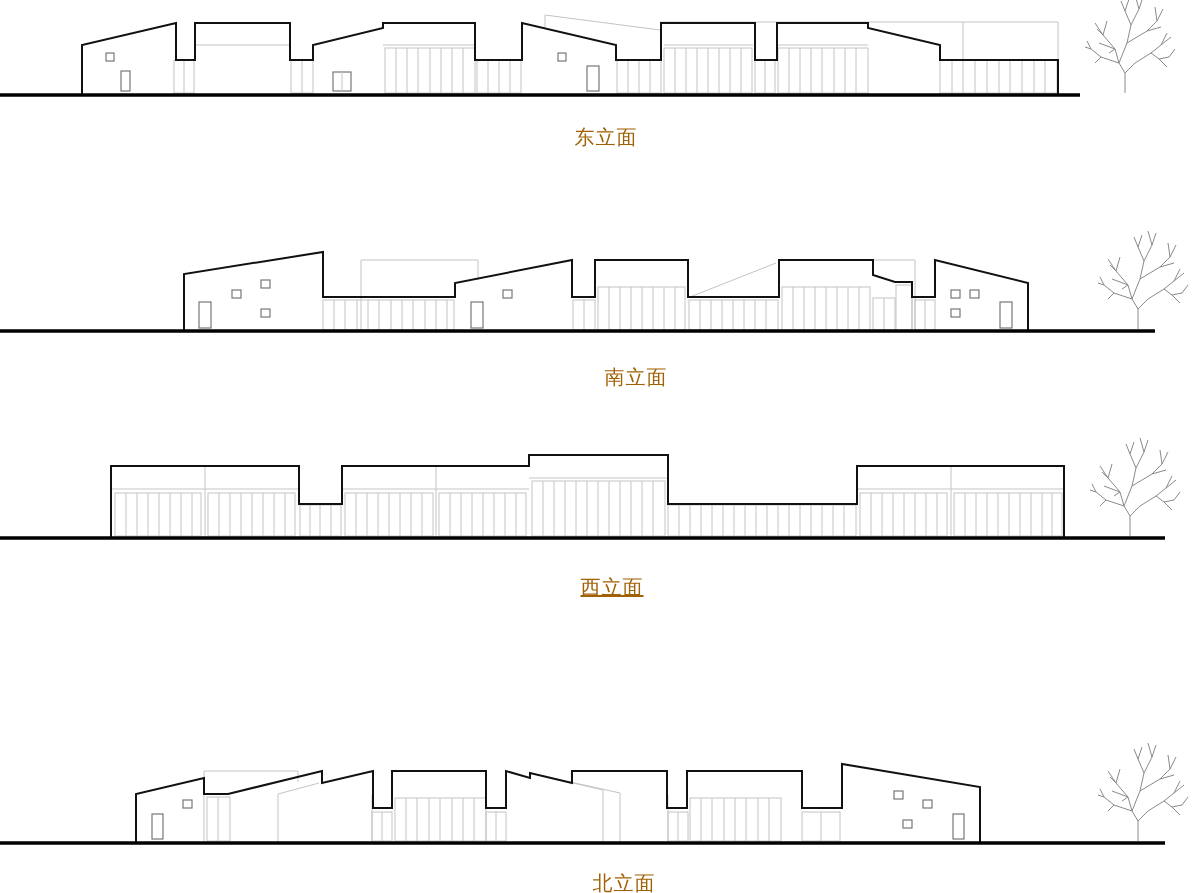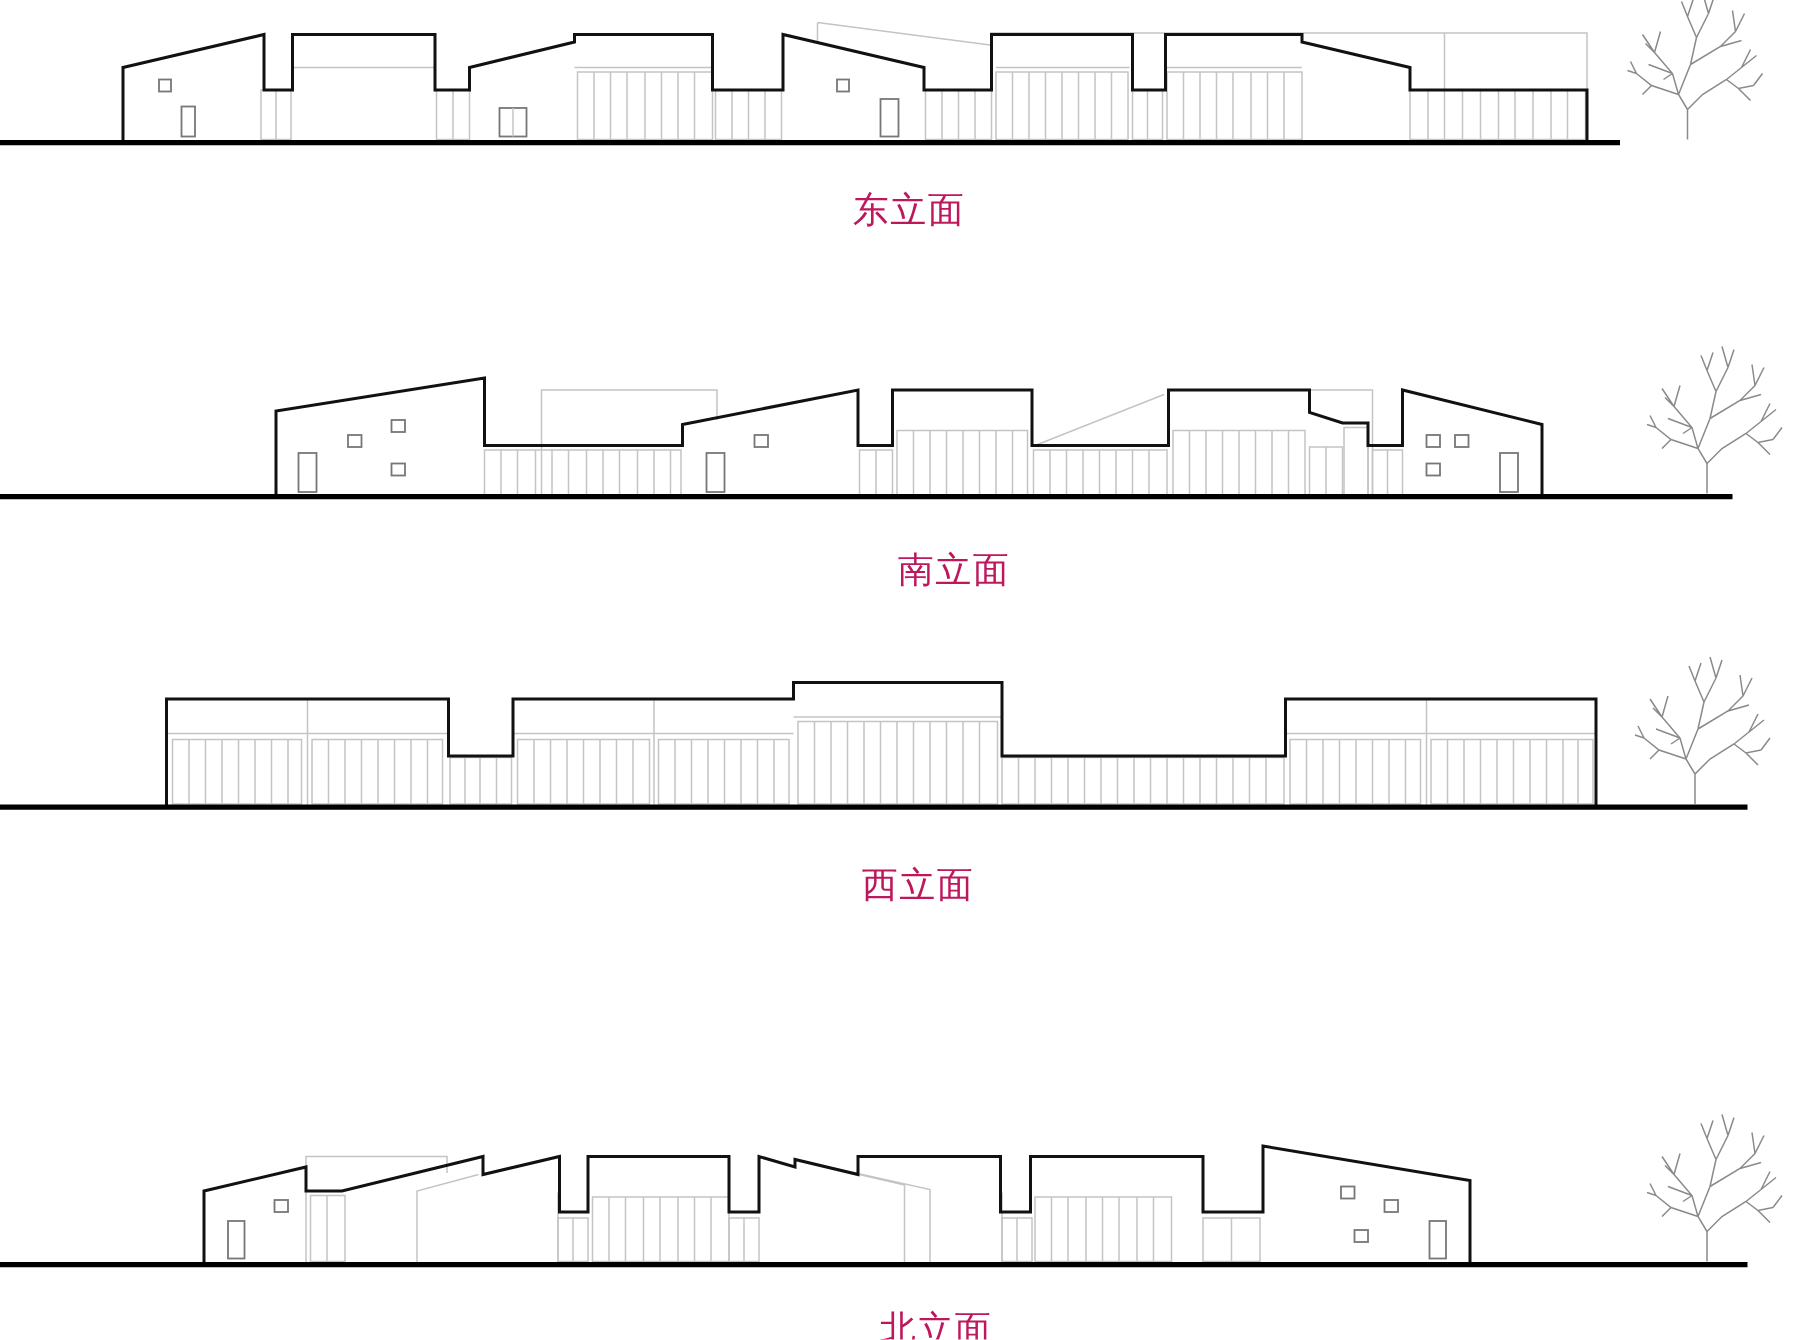--- a/index.html
+++ b/index.html
@@ -1,18 +1,18 @@
 <!DOCTYPE html>
 <html><head>
   <meta charset="utf-8">
   <style>
     html, body { margin: 0; padding: 0; background: #ffffff; }
     body { width: 1200px; height: 893px; position: relative; overflow: hidden; font-family: "DejaVu Serif", "Liberation Serif", serif; }
     svg.sheet { position: absolute; left: 0; top: 0; }
-    .label { position: absolute; font-size: 24px; color: #be185d; letter-spacing: 1px; transform: translateX(-50%); white-space: nowrap; }
+    .label { position: absolute; font-size: 20px; color: #a16207; letter-spacing: 1px; transform: translateX(-50%); white-space: nowrap; }
     .bold { fill: none; stroke: #111; stroke-width: 2; stroke-linejoin: miter; }
     .light { fill: none; stroke: #c4c4c4; stroke-width: 1; }
     .ground { stroke: #000; stroke-width: 3.5; }
     .win { fill: #fff; stroke: #777; stroke-width: 1.2; }
     .tree { fill: none; stroke: #8a8a8a; stroke-width: 1; }
   </style>
 </head>
 <body>
 
 <svg class="sheet" width="1200" height="893" viewBox="0 0 1200 893" xmlns="http://www.w3.org/2000/svg">
@@ -144,14 +144,14 @@
   <g id="trees">
       <use href="#tree-sym" transform="translate(1125,93)"></use>
       <use href="#tree-sym" transform="translate(1138,329)"></use>
       <use href="#tree-sym" transform="translate(1130,536)"></use>
       <use href="#tree-sym" transform="translate(1138,841)"></use>
     </g>
 </svg>
 
 <div class="label" style="left:606px; top:124px;">东立面</div>
 <div class="label" style="left:636px; top:364px;">南立面</div>
-<div class="label" style="left:612px; top:574px;">西立面</div>
+<div class="label" style="left:612px; top:574px;text-decoration:underline;">西立面</div>
 <div class="label" style="left:624px; top:870px;">北立面</div>
 
 </body></html>

